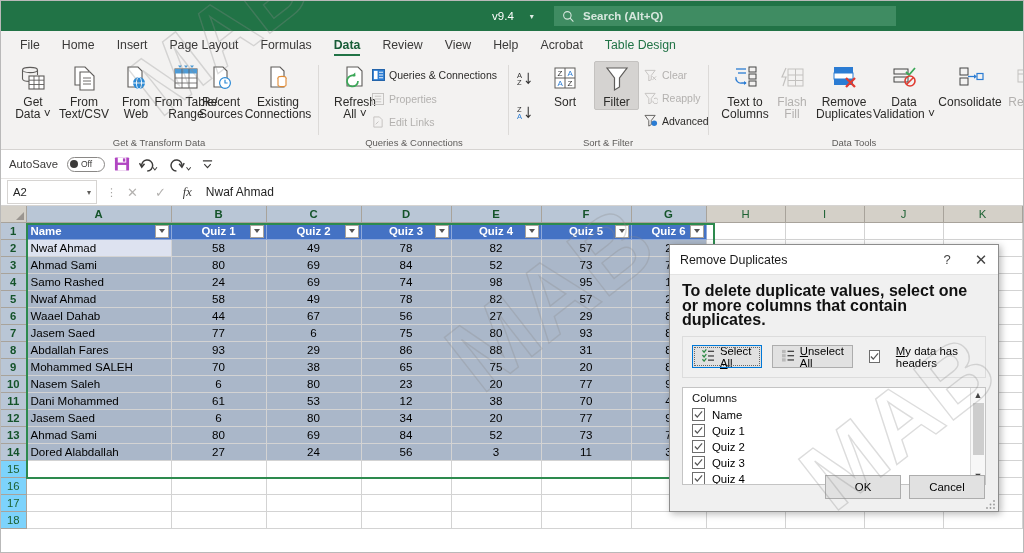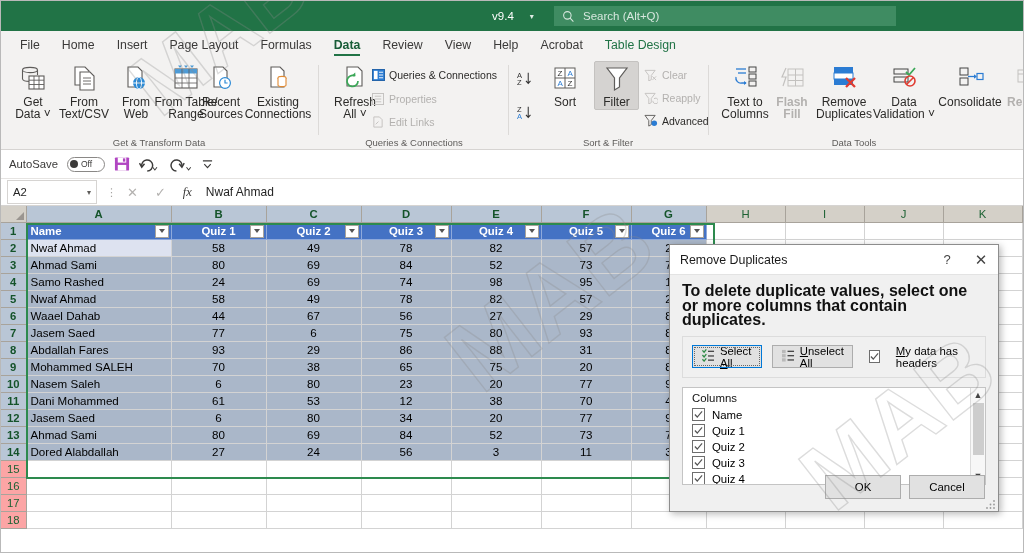--- a/index.html
+++ b/index.html
@@ -19,21 +19,21 @@
     background: #217346; display: flex; align-items: center;
   }
   .title-center {
     position: absolute; left: 0; width: 1024px; text-align: center;
     color: #ffffff; font-size: 11.5px; display: flex;
     justify-content: center; align-items: center; gap: 16px;
   }
   .title-caret { font-size: 8px; color: #e0ece5; }
   .searchbox {
     position: absolute; left: 553px; top: 5px; width: 342px; height: 20px;
-    background: #3f8c62; display: flex; align-items: center; padding-left: 8px; gap: 8px;
+    background: #3f8c62; display: flex; align-items: center; padding-left: 8px; gap: 8px; font-weight: bold;
   }
   .search-icon svg { display: block; }
   .search-ph { color: #d7e7de; font-size: 11.5px; }
 
   
   .tabbar {
     position: absolute; left: 0; top: 30px; width: 1024px; height: 27px;
     background: #f3f2f1; display: flex; align-items: center;
     padding-left: 8px; gap: 0px;
   }
@@ -61,21 +61,21 @@
   .rgroup-sep {
     position: absolute; top: 7px; width: 1px; height: 70px; background: #dcdad8;
   }
   .bigbtn {
     position: absolute; top: 4px; width: 56px; text-align: center; cursor: default;
   }
   .bigbtn .ico { height: 34px; display: flex; align-items: center; justify-content: center; }
   .bigbtn .lbl {
     font-size: 12px; color: #2c2b29; line-height: 11.5px; margin-top: 1px;
   }
-  .bigbtn.disabled .lbl { color: #b3b1af; font-weight: bold; }
+  .bigbtn.disabled .lbl { color: #b3b1af; }
   .bigbtn.pressed {
     background: #d5d3d1; border: 1px solid #c4c2c0; top: 3px; border-radius: 2px;
   }
   .smbtn {
     position: absolute; display: flex; align-items: center; gap: 4px;
     font-size: 10.5px; color: #2c2b29; height: 17px; cursor: default;
   }
   .smbtn.disabled { color: #b3b1af; }
   .sm-ico { width: 14px; height: 14px; display: flex; align-items: center; justify-content: center; }
 
@@ -125,21 +125,21 @@
   .colhdr.sel { background: #b9c6d6; color: #14532a; font-weight: bold; }
   .cornercell {
     width: 25px; background: #d4d0c8; border-right: 1px solid #a8a39b;
     border-bottom: 1px solid #a8a39b; position: relative;
   }
   .corner-tri {
     position: absolute; right: 2px; bottom: 2px; width: 0; height: 0;
     border-left: 8px solid transparent; border-bottom: 8px solid #9a9590;
   }
   .rowhdr {
-    width: 25px; background: #fca5a5; color: #1d6233; font-size: 11.3px;
+    width: 25px; background: #7dd3fc; color: #1d6233; font-size: 11.3px;
     text-align: center; border-right: 1px solid #a8a39b;
     border-bottom: 1px solid #a8a39b; cursor: default; height: 17px;
   }
   .rowhdr.sel { background: #b9c6d6; color: #14532a; font-weight: bold; }
   td.cell {
     height: 17px; font-size: 11.6px; color: #000; border-right: 1px solid #d3d3d3;
     border-bottom: 1px solid #d3d3d3; padding: 0 4px; white-space: nowrap; overflow: hidden;
   }
   td.cell.empty { background: #ffffff; }
   td.cell.selrow { background: #aab7c9; }

